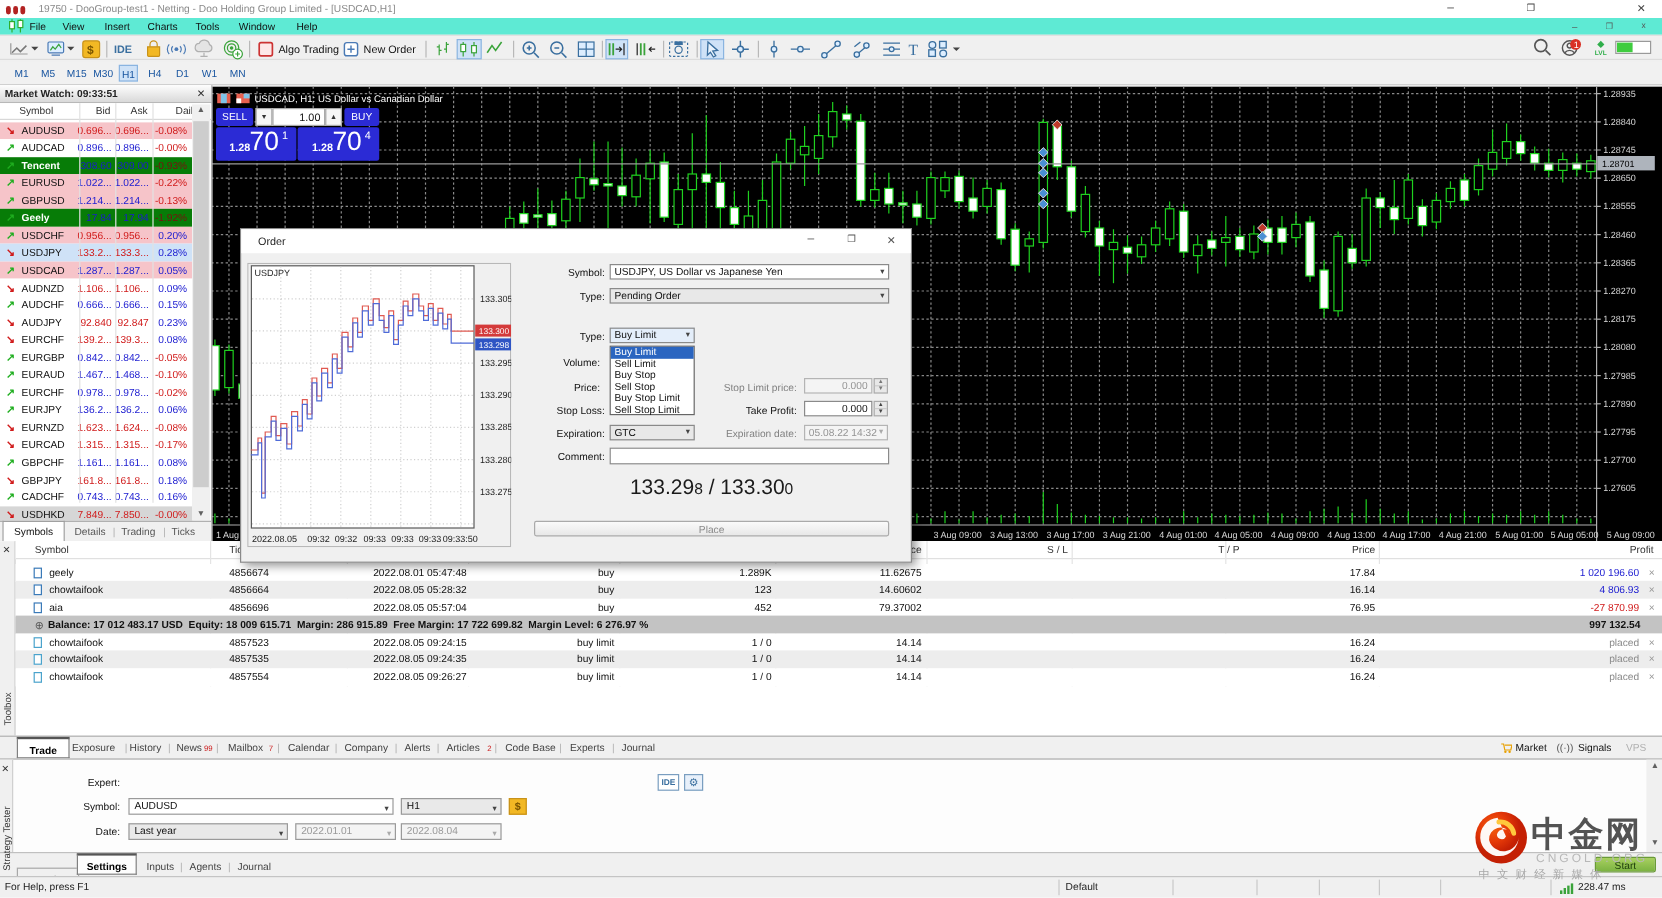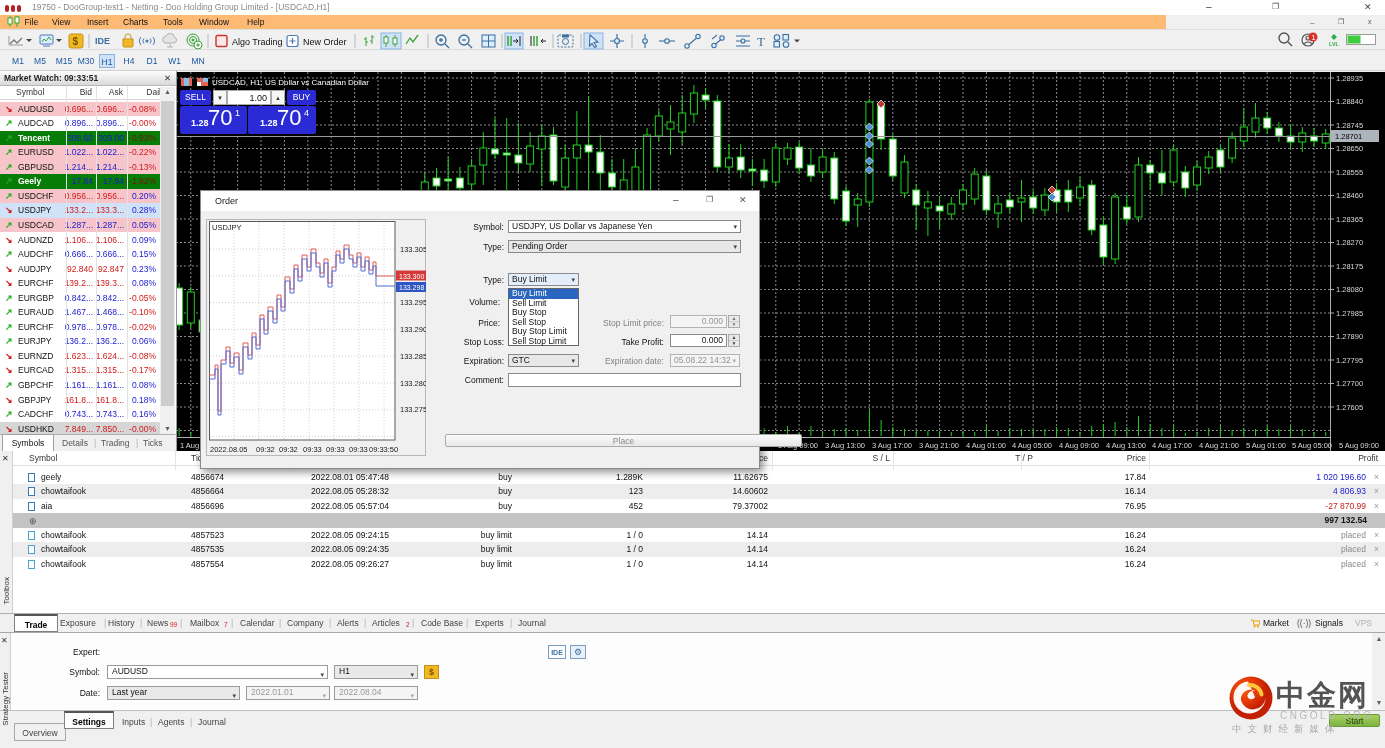--- a/index.html
+++ b/index.html
@@ -1,18 +1,18 @@
 <!DOCTYPE html>
 <html><head><meta charset="utf-8"><style>
 *{margin:0;padding:0;box-sizing:border-box;}
 html,body{width:1385px;height:748px;overflow:hidden;font-family:"Liberation Sans",sans-serif;}
 #root{position:relative;width:1385px;height:748px;background:#f0f0f0;font-size:8.5px;color:#111;}
 
 #titlebar{position:absolute;left:0;top:0;width:1385px;height:15px;background:#ffffff;}
-#menubar{position:absolute;left:0;top:15px;width:1166px;height:14px;background:#fdba74;}
+#menubar{position:absolute;left:0;top:15px;width:1385px;height:14px;background:#5eead4;}
 #menubar span{position:absolute;top:2px;color:#111;font-size:8.5px;}
 #toolbar{position:absolute;left:0;top:29px;width:1385px;height:21px;background:#f0f0f0;border-top:1px solid #e0e0e0;border-bottom:1px solid #dcdcdc;}
 #tfbar{position:absolute;left:0;top:51px;width:1385px;height:20px;background:#f1f1f1;border-bottom:1px solid #d0d0d0;}
 .tf{position:absolute;top:3px;height:14px;line-height:14px;color:#1a56a0;font-size:8.5px;text-align:center;}
 
 #mw{position:absolute;left:0;top:71px;width:177px;height:380px;background:#fff;border-right:1px solid #9a9a9a;}
 #mwhead{position:absolute;left:0;top:0;width:176px;height:15px;background:linear-gradient(#fdfdfd,#d9d9d9);border-bottom:1px solid #b8b8b8;font-weight:bold;color:#222;}
 #mwcols{position:absolute;left:0;top:15px;width:176px;height:14px;background:#fff;border-bottom:1px solid #d8d8d8;color:#333;}
 .mwrow{position:absolute;left:0;width:161px;font-size:8.5px;line-height:14.5px;}
 .mwar{position:absolute;left:5px;width:10px;font-size:9px;font-weight:bold;}
@@ -935,20 +935,21 @@
         <span style="position:absolute;right:996px">2022.08.05 05:57:04</span>
         <span style="position:absolute;right:873px">buy</span>
         <span style="position:absolute;right:742px">452</span>
         <span style="position:absolute;right:617px">79.37002</span>
         <span style="position:absolute;right:239px">76.95</span>
         <span style="position:absolute;right:19px;color:#d01a1a">-27 870.99</span>
         <span style="position:absolute;right:6px;color:#999;">×</span>
       </div>
       <div class="trow" style="top:62px;background:#c3c3c3;font-weight:bold;">
         <span style="position:absolute;left:16px;top:1px;color:#555;font-weight:normal;font-size:9px">⊕</span>
+        <span style="position:absolute;left:27px;">Balance: 17 012 483.17 USD&nbsp;&nbsp;Equity: 18 009 615.71&nbsp;&nbsp;Margin: 286 915.89&nbsp;&nbsp;Free Margin: 17 722 699.82&nbsp;&nbsp;Margin Level: 6 276.97 %</span>
         <span style="position:absolute;right:18px;">997 132.54</span>
       </div>
       <div class="trow" style="top:77px;background:#fff;">
         <span class="tico" style="border-color:#4aa3cc"></span>
         <span style="position:absolute;left:28px">chowtaifook</span>
         <span style="position:absolute;left:178px">4857523</span>
         <span style="position:absolute;right:996px">2022.08.05 09:24:15</span>
         <span style="position:absolute;right:873px">buy limit</span>
         <span style="position:absolute;right:742px">1 / 0</span>
         <span style="position:absolute;right:617px">14.14</span>
@@ -1039,20 +1040,40 @@
       <div id="tsttabs">
         <span class="tab" style="left:14px;top:0px;width:52px;background:#f0f0f0;border:1px solid #a8a8a8;text-align:center;color:#444;margin-top:12px;">Overview</span>
         <span class="tab" style="left:64px;top:0px;width:50px;background:#fdfdfd;border:1px solid #808080;border-top:2px solid #555;text-align:center;font-weight:bold;color:#000;">Settings</span>
         <span class="tab" style="left:122px;top:2px;color:#444;">Inputs</span>
         <span class="tab" style="left:158px;top:2px;color:#444;">Agents</span>
         <span class="tab" style="left:198px;top:2px;color:#444;">Journal</span>
         <span class="tab tabsep" style="left:150px;top:2px;">|</span>
         <span class="tab tabsep" style="left:190px;top:2px;">|</span>
         <div style="position:absolute;right:5px;top:3px;width:51px;height:13px;background:linear-gradient(#a8d060,#7cb342);border:1px solid #6a9a38;border-radius:2px;text-align:center;line-height:12px;font-size:8.5px;color:#1a3a08;">Start</div>
       </div>
+    </div>
+    <div id="status">
+      <span style="position:absolute;left:4px;top:3px;">For Help, press F1</span>
+      <div class="stsep" style="left:882px;"></div>
+      <div class="stsep" style="left:977px;"></div>
+      <div class="stsep" style="left:1047px;"></div>
+      <div class="stsep" style="left:1099px;"></div>
+      <div class="stsep" style="left:1149px;"></div>
+      <div class="stsep" style="left:1200px;"></div>
+      <div class="stsep" style="left:1292px;"></div>
+      <span style="position:absolute;left:888px;top:3px;">Default</span>
+      <svg width="12" height="10" style="position:absolute;left:1300px;top:5px;">
+        <g fill="#3aa33a">
+          <rect x="0" y="6" width="2" height="3"></rect>
+          <rect x="3" y="4" width="2" height="5"></rect>
+          <rect x="6" y="2" width="2" height="7"></rect>
+          <rect x="9" y="0" width="2" height="9"></rect>
+        </g>
+      </svg>
+      <span style="position:absolute;left:1315px;top:3px;">228.47 ms</span>
     </div>
     <div id="dlg">
       <div id="dlghead">
         <span style="position:absolute;left:14px;top:5px;font-size:9px;color:#222;">Order</span>
         <span style="position:absolute;left:472px;top:3px;color:#555;font-size:10px;">–</span>
         <span style="position:absolute;left:505px;top:4px;color:#555;font-size:8px;">❐</span>
         <span style="position:absolute;left:538px;top:4px;color:#555;font-size:9px;">✕</span>
       </div>
     </div>
     <svg width="220" height="237" viewBox="0 0 220 237" style="position:absolute;left:206px;top:219px">
@@ -1129,21 +1150,22 @@
     <span style="position:absolute;left:584px;top:356px;width:80px;text-align:right;font-size:8.5px;color:#808080;z-index:30;">Expiration date:</span>
     <div class="dfield ddis" style="left:670px;top:354px;width:70px;height:13px;z-index:30;">05.08.22 14:32<span class="dn" style="color:#aaa;">▾</span></div>
     <div style="position:absolute;left:508px;top:288px;width:71px;height:58px;background:#fff;border:1px solid #666;z-index:40;font-size:8.5px;color:#111;">
       <div style="height:9.6px;line-height:9.6px;background:#2a65c0;color:#fff;padding-left:3px;">Buy Limit</div>
       <div style="height:9.6px;line-height:9.6px;padding-left:3px;">Sell Limit</div>
       <div style="height:9.6px;line-height:9.6px;padding-left:3px;">Buy Stop</div>
       <div style="height:9.6px;line-height:9.6px;padding-left:3px;">Sell Stop</div>
       <div style="height:9.6px;line-height:9.6px;padding-left:3px;">Buy Stop Limit</div>
       <div style="height:9.6px;line-height:9.6px;padding-left:3px;">Sell Stop Limit</div>
     </div>
-    <div style="position:absolute;left:445px;top:434px;width:357px;height:13px;background:linear-gradient(#fafafa,#e8e8e8);border:1px solid #aaa;border-radius:2px;z-index:30;text-align:center;line-height:12px;font-size:8.5px;color:#8a8a8a;">Place</div>
+    <div style="position:absolute;left:445px;top:396px;width:296px;text-align:center;z-index:30;font-size:17.5px;color:#1a1a1a;">133.29<span style="font-size:13px;">8</span> / 133.30<span style="font-size:13px;">0</span></div>
+    <div style="position:absolute;left:445px;top:434px;width:296px;height:13px;background:linear-gradient(#fafafa,#e8e8e8);border:1px solid #aaa;border-radius:2px;z-index:30;text-align:center;line-height:12px;font-size:8.5px;color:#8a8a8a;">Place</div>
     <div style="position:absolute;left:1228px;top:674px;z-index:50;"><svg width="48" height="48" viewBox="0 0 48 48">
         <defs>
           <radialGradient id="wg" cx="35%" cy="30%">
             <stop offset="0%" stop-color="#f2600f"></stop>
             <stop offset="55%" stop-color="#e63a08"></stop>
             <stop offset="100%" stop-color="#c42004"></stop>
           </radialGradient>
         </defs>
 <circle cx="23" cy="24" r="21.5" fill="url(#wg)"></circle>
 <path d="M20 7.5a16 16 0 1 0 17.5 16a12.5 12.5 0 0 1 -24.6 2.5a9.5 9.5 0 0 1 18 -5a6 6 0 0 0 -11.5 0.5a4 4 0 0 0 7.6 1.5" fill="#fff" opacity="0.96"></path>

